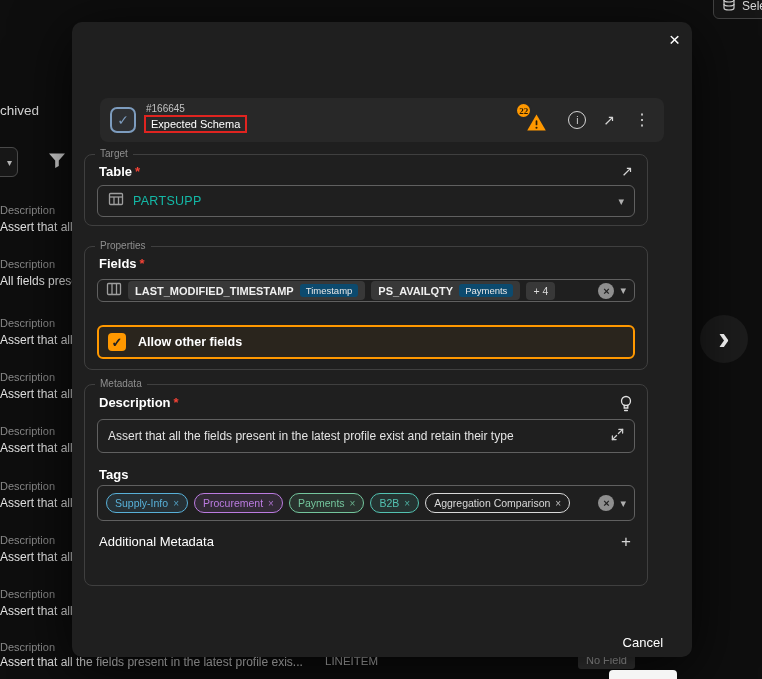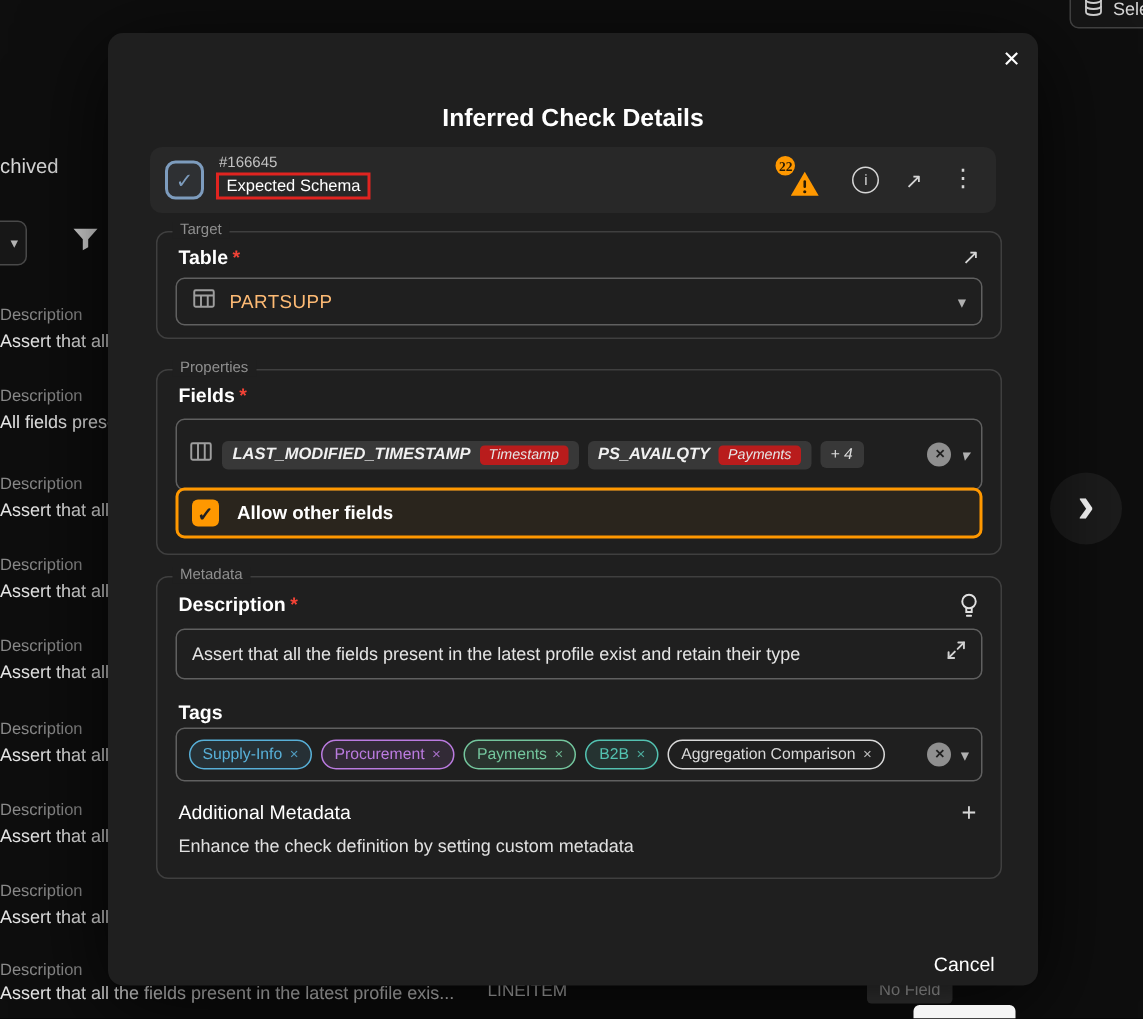--- a/index.html
+++ b/index.html
@@ -68,49 +68,49 @@
     background:#ff9800; color:#2b1c03; font-size:9px; font-weight:bold;
     display:flex; align-items:center; justify-content:center; border:2px solid #282828;
   }
   .icon-btn { background:none; border:none; color:#d6d6d6; cursor:pointer; font-size:14px; line-height:1; padding:2px; }
   .info-circle {
     width:18px; height:18px; border:1.5px solid #d6d6d6; border-radius:50%;
     color:#d6d6d6; font-size:10px; display:flex; align-items:center; justify-content:center;
   }
   .kebab { font-size:16px; letter-spacing:0; }
   
-  .fset { position:absolute; left:32px; width:564px; border:1px solid #3f3f3f; border-radius:8px; background:#1f1f1f; }
+  .fset { position:absolute; left:12px; width:564px; border:1px solid #3f3f3f; border-radius:8px; background:#1f1f1f; }
   .fset-legend { position:absolute; top:-7px; left:10px; font-size:10px; color:#8f8f8f; background:#1f1f1f; padding:0 5px; }
   .fset-target { top:132px; height:72px; }
   .fset-props { top:224px; height:124px; }
   .fset-meta { top:362px; height:202px; }
   .flabel { position:absolute; left:14px; top:9px; font-size:13px; font-weight:bold; color:#ffffff; }
   .req { margin-left:3px; font-weight:bold; }
   .fset-action { position:absolute; right:12px; top:7px; }
   .select {
     position:absolute; left:12px; right:12px; border:1px solid #606060; border-radius:6px;
     display:flex; align-items:center; padding:0 10px; gap:9px; background:#1f1f1f;
   }
   .sel-target { top:30px; height:32px; }
-  .sel-fields { top:32px; height:48px; padding:0 8px; gap:6px;font-style:italic; }
+  .sel-fields { top:32px; height:23px; padding:0 8px; gap:6px; }
   .sel-tags { top:100px; height:36px; padding:0 8px; gap:6px; }
-  .sel-value { font-size:12.5px; color:#fdba74; letter-spacing:0.3px; }
+  .sel-value { font-size:12.5px; color:#14b8a6; letter-spacing:0.3px; }
   .caret { margin-left:0; color:#b0b0b0; font-size:11px; }
   .ml-auto { margin-left:auto; }
   .clear-circle {
     width:16px; height:16px; border-radius:50%; background:#8f8f8f; color:#1f1f1f;
     font-size:11px; font-weight:bold; display:flex; align-items:center; justify-content:center;
     flex:0 0 auto;
   }
   .field-chip {
     display:flex; align-items:center; gap:6px; background:#383838; border-radius:4px;
     padding:3px 7px; flex:0 0 auto;
   }
   .fc-name { font-size:11px; font-weight:600; color:#f0f0f0; }
-  .fc-type { background:#b91c1c; border-radius:3px; padding:1px 6px; font-size:9.5px; color:#e6e6e6; }
+  .fc-type { background:#0c4a6e; border-radius:3px; padding:1px 6px; font-size:9.5px; color:#e6e6e6; }
   .more-badge { background:#383838; border-radius:4px; padding:3px 7px; font-size:10.5px; color:#dcdcdc; flex:0 0 auto; }
   .allow-row {
     position:absolute; left:12px; right:12px; top:78px; height:34px;
     border:2px solid #ff9800; border-radius:6px; background:rgba(255,152,0,0.05);
     display:flex; align-items:center; gap:12px; padding:0 9px;
   }
   .allow-check {
     width:18px; height:18px; background:#ff9800; border-radius:4px; color:#212121;
     font-size:13px; font-weight:bold; display:flex; align-items:center; justify-content:center;
   }
@@ -204,21 +204,20 @@
   <span class="bg-el bg-lineitem">LINEITEM</span>
   <span class="bg-el bg-nofield">No Field</span>
 
   <button class="next-btn">
     <span class="chev">›</span>
   </button>
 
   <div class="modal">
 
     <button class="modal-close">×</button>
-    <h2 class="modal-title">Inferred Check Details</h2>
 
     <div class="hdr-card">
       <div class="hdr-check">
         <span>✓</span>
       </div>
       <span class="hdr-id">#166645</span>
       <span class="hdr-name" style="border-color: rgb(224, 36, 32);">Expected Schema</span>
       <div class="hdr-icons">
         <div class="warn-wrap">
           <span class="warn-badge" style="background: rgb(255, 152, 0);">22</span>
@@ -342,21 +341,20 @@
           <span>Aggregation Comparison</span>
           <span class="tag-x">×</span>
         </span>
         <span class="clear-circle ml-auto">×</span>
         <span class="caret">▾</span>
       </div>
       <div class="addmeta-row">
         <span class="addmeta-label">Additional Metadata</span>
         <button class="icon-btn plus-btn">+</button>
       </div>
-      <span class="addmeta-hint">Enhance the check definition by setting custom metadata</span>
     </div>
 
     <div class="footer">
       <button class="btn-cancel">Cancel</button>
       <button class="btn-validate">Validate</button>
       <button class="btn-update" style="background: rgb(255, 160, 0);">Update</button>
     </div>
 
   </div>
 </div>

